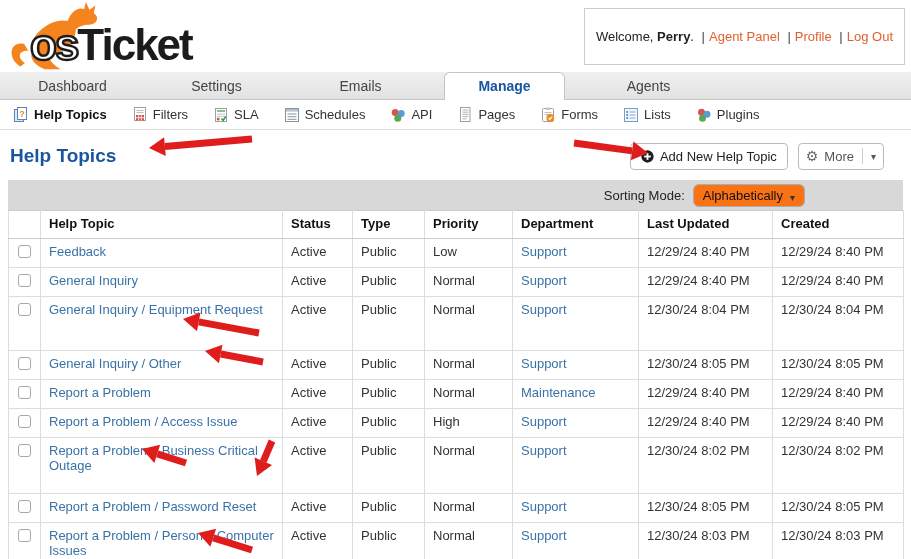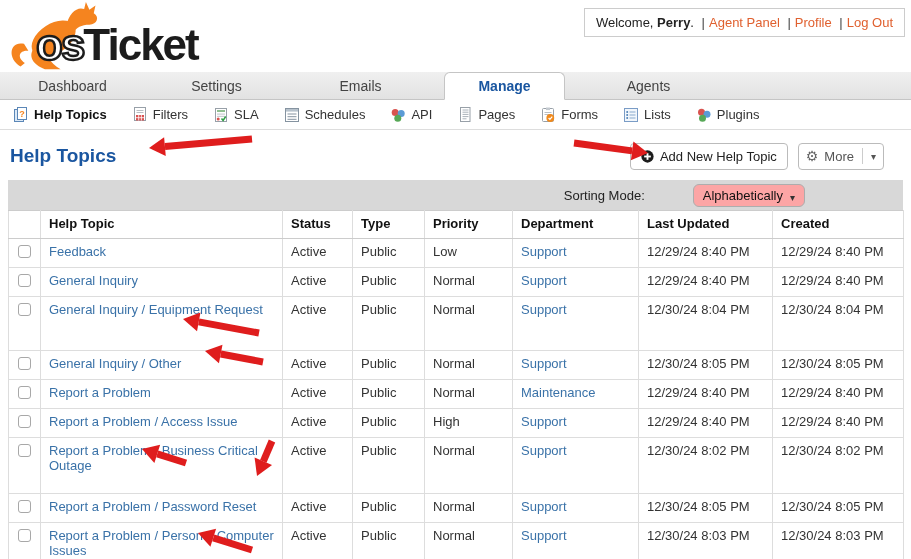--- a/index.html
+++ b/index.html
@@ -3,25 +3,25 @@
 <meta charset="utf-8">
 <style>
   * { margin:0; padding:0; box-sizing:border-box; }
   html,body { width:911px; height:559px; overflow:hidden; background:#fff;
     font-family:"Liberation Sans", sans-serif; position:relative; }
 
   
   .hdr { position:relative; height:72px; background:#fff; }
   .logo { position:absolute; left:6px; top:2px; width:210px; height:68px; }
   .logo-kangaroo { position:absolute; left:0; top:0; }
-  .logo-text { position:absolute; left:30px; top:18px; font-size:44px; font-weight:bold;
+  .logo-text { position:absolute; left:24px; top:18px; font-size:44px; font-weight:bold;
     letter-spacing:-2px; color:#1c1c1c; white-space:nowrap; }
   .logo-text .os { color:#fff; -webkit-text-stroke:2.5px #1c1c1c; }
   .welcome-box { position:absolute; right:6px; top:8px; border:1px solid #ccc;
-    padding:6px 11px; font-size:13px; color:#222; background:#fff; white-space:nowrap; }
+    padding:20px 11px; font-size:13px; color:#222; background:#fff; white-space:nowrap; }
   .welcome-box a { color:#e0602f; text-decoration:none; cursor:pointer; }
   .welcome-box .sep { color:#444; margin:0 4px; }
 
   
   .tabbar { height:28px; background:linear-gradient(#f0f0f0,#e2e2e2);
     border-bottom:1px solid #c5c5c5; display:flex; align-items:flex-end; padding-left:12px;gap:20px; }
   .tab { width:121px; height:27px; margin-right:3px; display:flex; align-items:center;
     justify-content:center; font-size:14px; color:#444; cursor:pointer; }
   .tab.active { background:#fff; border:1px solid #c5c5c5; border-bottom:1px solid #fff;
     border-radius:6px 6px 0 0; color:#1a56a0; font-weight:bold; margin-bottom:-1px; height:28px; }
@@ -43,22 +43,22 @@
     font-size:13px; color:#222; cursor:pointer; white-space:nowrap; }
   .btn .gear { color:#666; font-size:14px; line-height:1; }
   .btn.more { color:#555; padding:0 7px; }
   .btn .divider { width:1px; height:16px; background:#ccc; margin:0 2px; }
   .btn .caret { font-size:10px; color:#555; }
 
   
   .sortbar { margin:8px 8px 0 8px; width:895px; height:30px; background:#d8d8d8;
     display:flex; align-items:center; justify-content:flex-end; gap:8px;
     padding-right:98px; font-size:13px; color:#222; }
-  .select { background:#fca5a5; border:1px solid #adadad; border-radius:6px; padding:3px 9px;
-    display:inline-flex; align-items:flex-end; gap:7px; font-size:13px; color:#111; cursor:pointer;margin-left:40px; }
+  .select { background:#f97316; border:1px solid #adadad; border-radius:6px; padding:3px 9px;
+    display:inline-flex; align-items:flex-end; gap:7px; font-size:13px; color:#111; cursor:pointer; }
   .select .caret { font-size:10px; color:#333; }
 
   
   table { border-collapse:collapse; table-layout:fixed; width:895px; margin-left:8px;
     background:#fff; font-size:13px; color:#333; }
   th, td { border:1px solid #ddd; padding:5px 8px; text-align:left; vertical-align:top;
     overflow:hidden; }
   thead tr { height:28px; }
   th { font-weight:bold; color:#111; border-color:#ccc #ddd #ccc #ddd; }
   table { border:1px solid #c9c9c9; }

